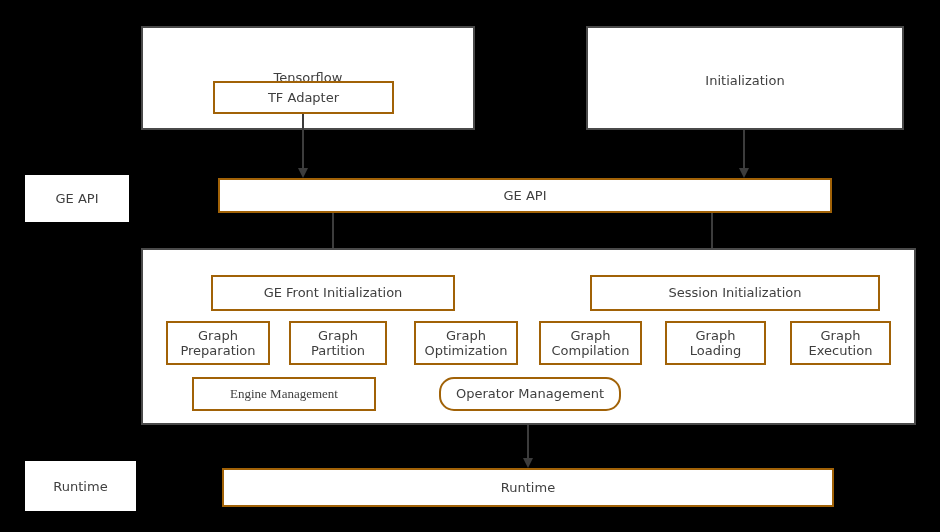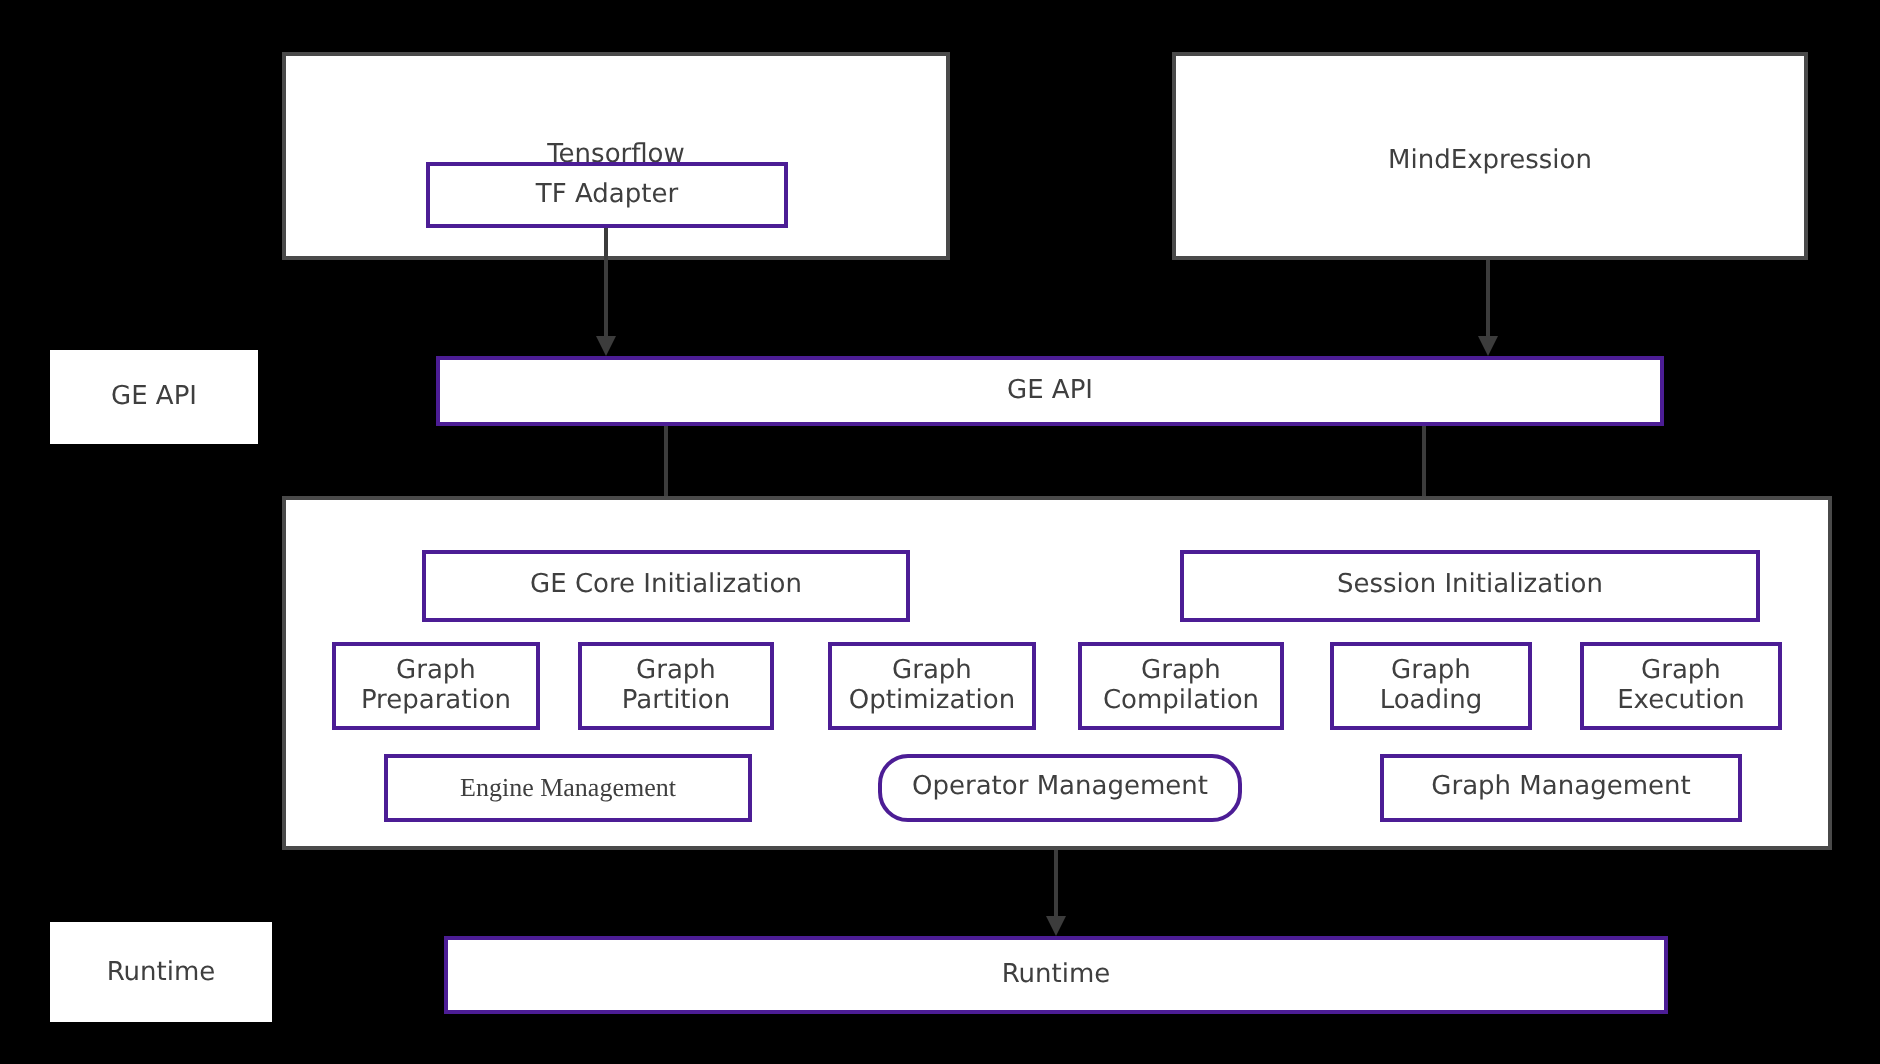--- a/index.html
+++ b/index.html
@@ -12,21 +12,21 @@
     width: 940px;
     height: 532px;
     background: #000000;
     font-family: "DejaVu Sans", "Liberation Sans", sans-serif;
     overflow: hidden;
   }
   .box {
     position: absolute;
     box-sizing: border-box;
     background: #ffffff;
-    border: 2px solid #4c1d95;
+    border: 2px solid #a16207;
     color: #3f3f3f;
     display: flex;
     align-items: center;
     justify-content: center;
     text-align: center;
     line-height: 1.18;
     font-size: 13px;
     white-space: pre-line;
   }
   
@@ -88,21 +88,21 @@
 
   <div class="stage-label" style="left:25px; top:461px; width:111px; height:50px;">Runtime</div>
 
   <div class="container-box" style="left:141px; top:26px; width:334px; height:104px;">
     <div class="container-title" style="top:42px;">Tensorflow</div>
   </div>
 
   <div class="box" style="left:213px; top:81px; width:181px; height:33px;">TF Adapter</div>
 
   <div class="container-box" style="left:586px; top:26px; width:318px; height:104px;">
-    <div class="container-title" style="top:45px;">MindExpression</div>
+    <div class="container-title" style="top:45px;">Initialization</div>
   </div>
 
   <div class="arrow" style="left:303px; top:114px; height:64px;">
     <div class="shaft" style="height:54px;"></div>
     <div class="head" style="top:54px;"></div>
   </div>
 
   <div class="arrow" style="left:744px; top:130px; height:48px;">
     <div class="shaft" style="height:38px;"></div>
     <div class="head" style="top:38px;"></div>
@@ -115,21 +115,21 @@
     <div class="head" style="top:52px;"></div>
   </div>
 
   <div class="arrow" style="left:712px; top:213px; height:62px;">
     <div class="shaft" style="height:52px;"></div>
     <div class="head" style="top:52px;"></div>
   </div>
 
   <div class="container-box" style="left:141px; top:248px; width:775px; height:177px;"></div>
 
-  <div class="box" style="left:211px; top:275px; width:244px; height:36px;">GE Core Initialization</div>
+  <div class="box" style="left:211px; top:275px; width:244px; height:36px;">GE Front Initialization</div>
 
   <div class="box" style="left:590px; top:275px; width:290px; height:36px;">Session Initialization</div>
 
   <div class="box" style="left:166px; top:321px; width:104px; height:44px;">Graph
 Preparation</div>
 
   <div class="box" style="left:289px; top:321px; width:98px; height:44px;">Graph
 Partition</div>
 
   <div class="box" style="left:414px; top:321px; width:104px; height:44px;">Graph
@@ -141,21 +141,20 @@
   <div class="box" style="left:665px; top:321px; width:101px; height:44px;">Graph
 Loading</div>
 
   <div class="box" style="left:790px; top:321px; width:101px; height:44px;">Graph
 Execution</div>
 
   <div class="box" style="left:192px; top:377px; width:184px; height:34px;font-family:Liberation Serif, serif;">Engine Management</div>
 
   <div class="box" style="left:439px; top:377px; width:182px; height:34px;border-radius:15px;">Operator Management</div>
 
-  <div class="box" style="left:690px; top:377px; width:181px; height:34px;">Graph Management</div>
 
   <div class="arrow" style="left:528px; top:425px; height:43px;">
     <div class="shaft" style="height:33px;"></div>
     <div class="head" style="top:33px;"></div>
   </div>
 
   <div class="box" style="left:222px; top:468px; width:612px; height:39px;">Runtime</div>
 
 </div>
 

